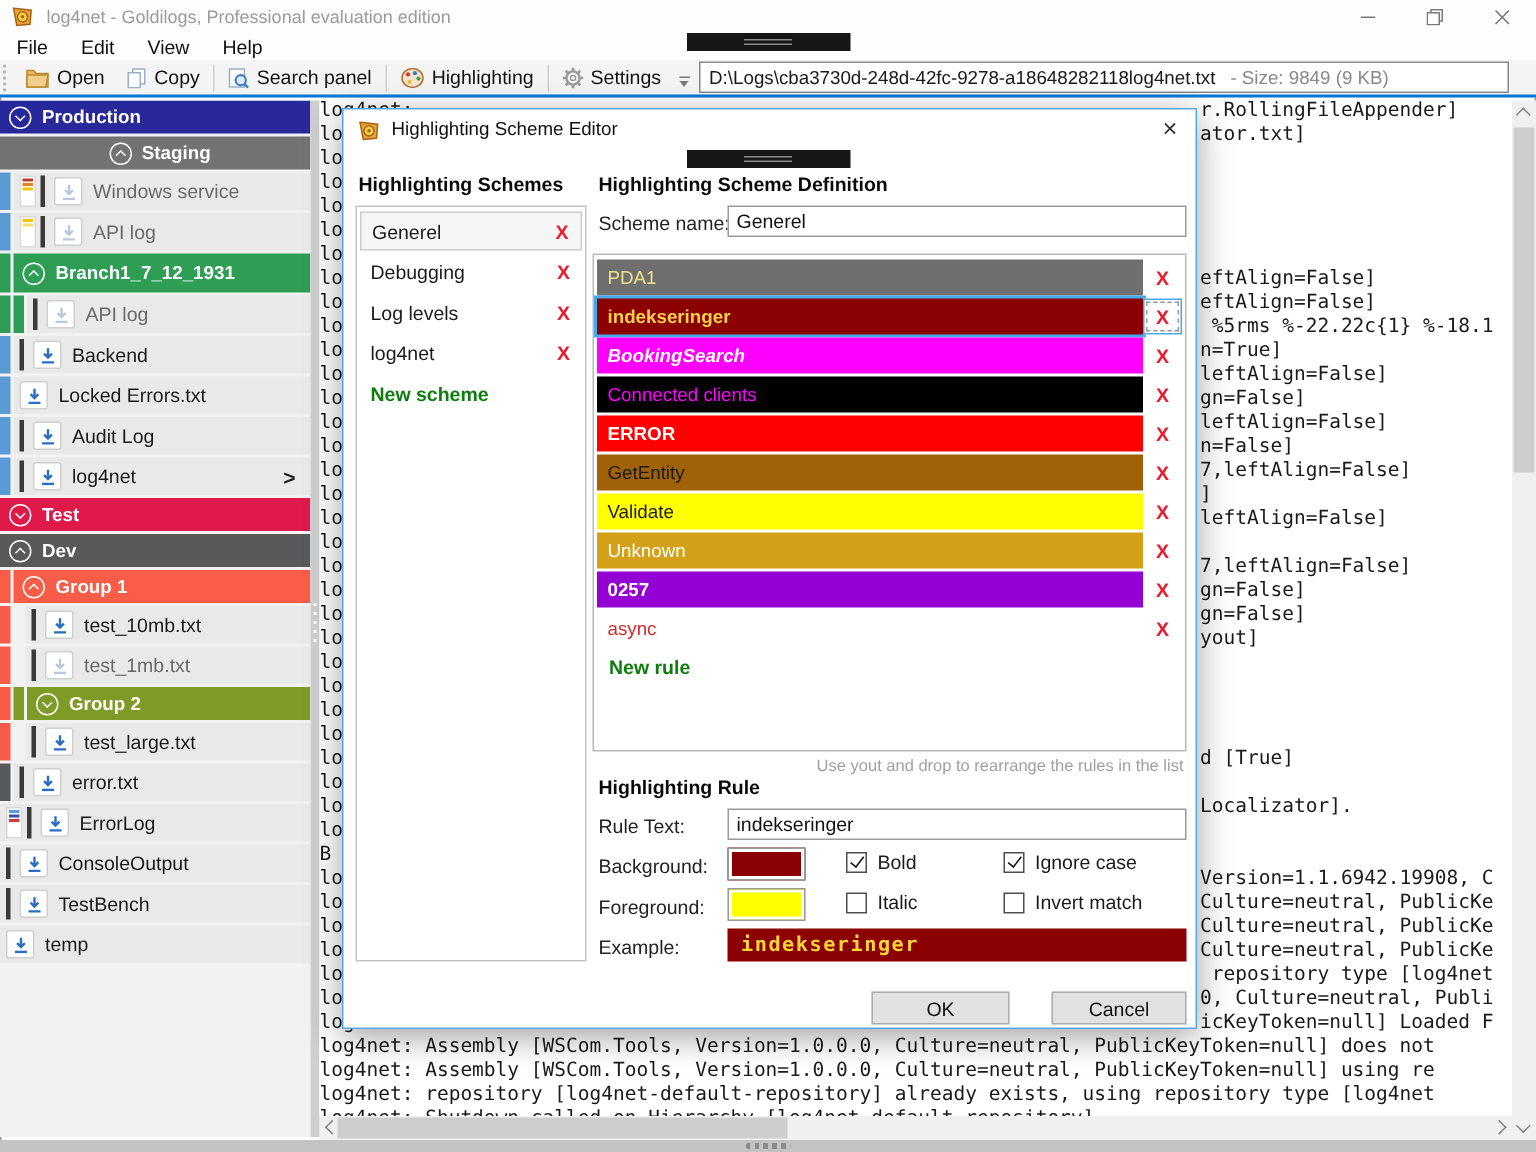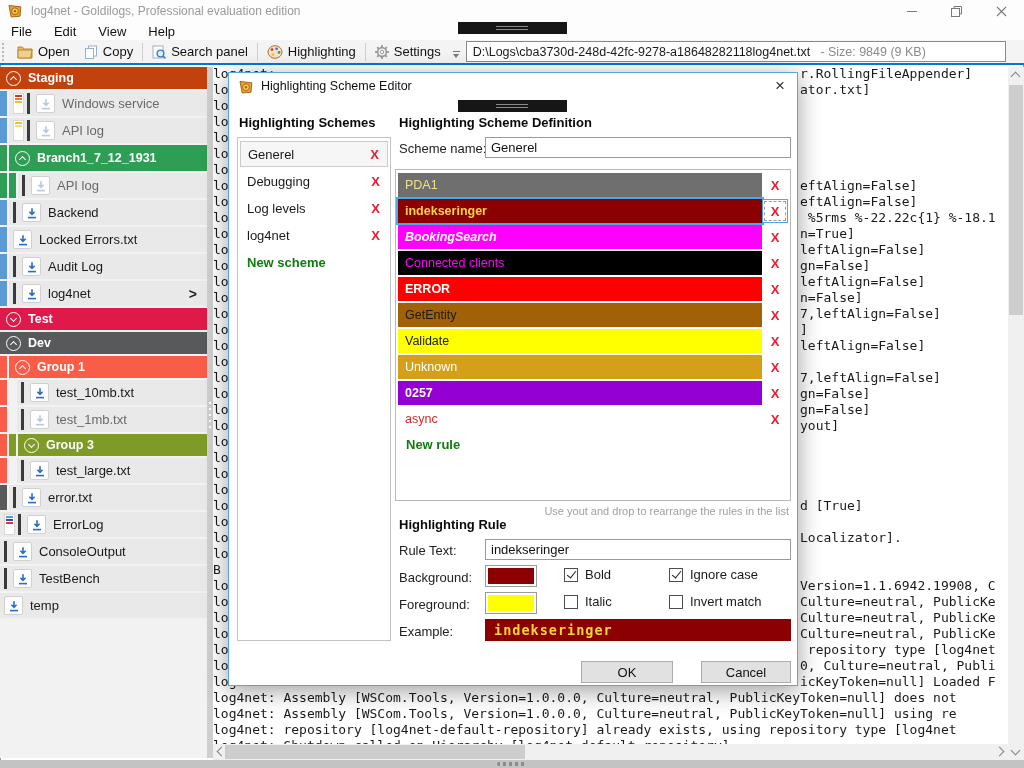--- a/index.html
+++ b/index.html
@@ -214,21 +214,29 @@
       </span>
     <span class="tb-overflow"></span>
     <div id="pathbox">
       <span>D:\Logs\cba3730d-248d-42fc-9278-a18648282118log4net.txt</span>
       <span class="size">-  Size: 9849 (9 KB)</span>
     </div>
   </div>
 
   <div id="sidebar">
       <div class="sb-row" style="height: 22px;">
-        <div class="sb-head-bar" style="background: #c2410c;">
+        <div class="sb-head-bar" style="background: rgb(40, 40, 155);">
+          <div class="circ">
+            <span class="chev down"></span>
+          </div>
+          <span>Production</span>
+        </div>
+      </div>
+      <div class="sb-row" style="height: 22px;">
+        <div class="sb-head-bar" style="background: #737373; justify-content: center;">
           <div class="circ">
             <span class="chev up"></span>
           </div>
           <span>Staging</span>
         </div>
       </div>
       <div class="sb-row" style="height: 25px;">
         <div class="sb-strip" style="background: rgb(91, 155, 213);"></div>
         <div class="sb-file-bar">
           <div class="sb-thumb">
@@ -391,21 +399,21 @@
           <span class="sb-label" style="color: rgb(106, 106, 106);">test_1mb.txt</span>
         </div>
       </div>
       <div class="sb-row" style="height: 22px;">
         <div class="sb-strip" style="background: rgb(249, 92, 71);"></div>
         <div class="sb-strip" style="background: rgb(126, 154, 39);"></div>
         <div class="sb-head-bar" style="background: rgb(126, 154, 39);">
           <div class="circ">
             <span class="chev down"></span>
           </div>
-          <span>Group 3</span>
+          <span>Group 2</span>
         </div>
       </div>
       <div class="sb-row" style="height: 25px;">
         <div class="sb-strip" style="background: rgb(249, 92, 71);"></div>
         <div style="width: 8px; flex: 0 0 auto;"></div>
         <div class="sb-file-bar">
           <div class="sb-minibar"></div>
           <div class="dl-box">
             <svg width="12" height="12" viewBox="0 0 12 12" fill="none">
               <path d="M6 1.2 V7 M3.4 4.8 L6 7.4 L8.6 4.8" stroke="#2B6CC4" stroke-width="1.6"></path>

